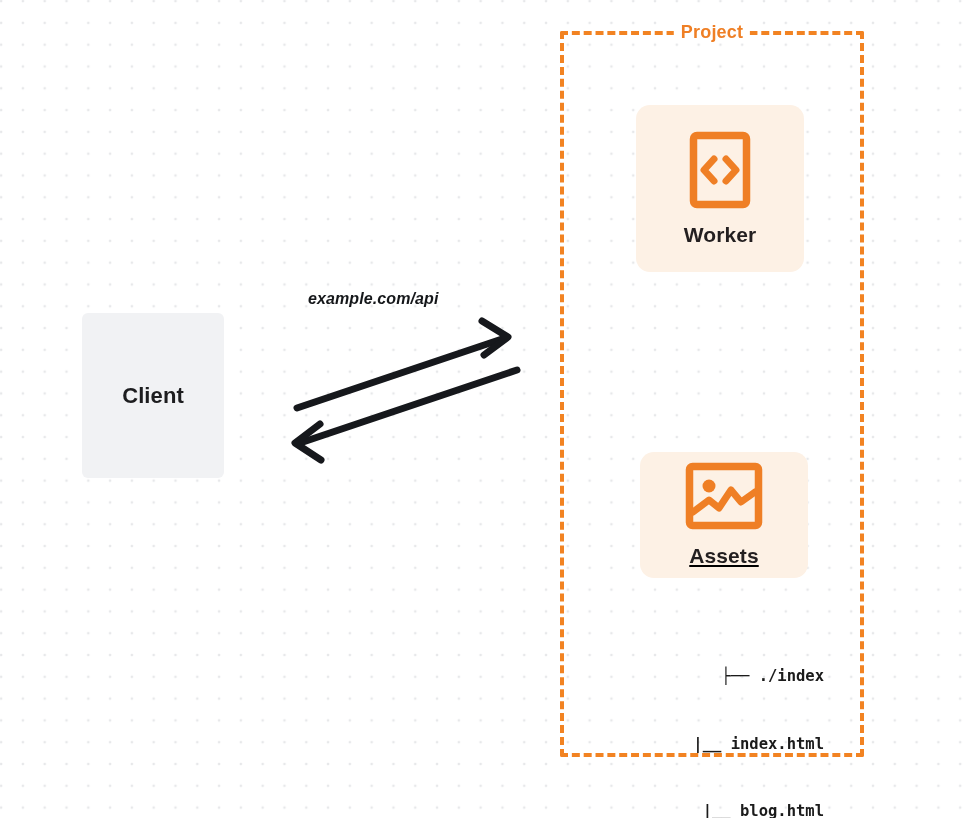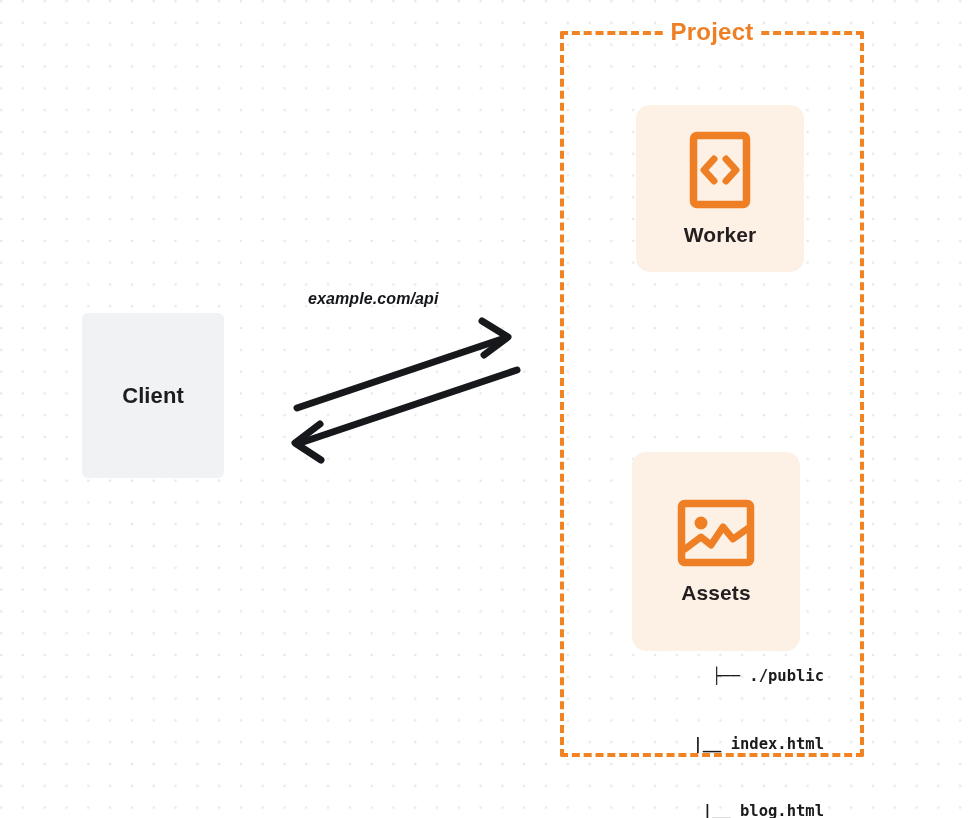--- a/index.html
+++ b/index.html
@@ -74,42 +74,42 @@
     box-sizing: border-box;
     border-radius: 2px;
   }
   #project-label {
     position: absolute;
     left: 50%;
     top: -14px;
     transform: translateX(-50%);
     background: #ffffff;
     padding: 0 7px;
-    font-size: 24px;
+    font-size: 18px;
     font-weight: bold;
     color: #ef7f25;
     letter-spacing: .2px;
     white-space: nowrap;
     line-height: 22px;
   }
 
   
   .service-card {
     position: absolute;
     width: 168px;
     height: 167px;
     background: #fdf1e5;
     border-radius: 14px;
     display: flex;
     flex-direction: column;
     align-items: center;
     justify-content: center;
   }
   #worker-card { left: 72px; top: 70px; }
-  #assets-card { left: 68px; top: 417px; height: 199px; }
+  #assets-card { left: 76px; top: 417px; height: 126px; text-decoration: underline; }
 
   .service-card .card-icon {
     display: block;
     margin-bottom: 10px;
   }
   .service-card .card-title {
     font-size: 21px;
     font-weight: bold;
     color: #231f20;
     letter-spacing: .1px;
@@ -177,20 +177,20 @@
         <svg width="78" height="68" viewBox="0 0 78 68" fill="none" xmlns="http://www.w3.org/2000/svg">
           <rect x="4.5" y="4.5" width="69" height="59" rx="3" stroke="#ef7f25" stroke-width="7.5" fill="none"></rect>
           <circle cx="24" cy="24" r="6.5" fill="#ef7f25"></circle>
           <path d="M8 50 L24 38 L34 46 L46 28 L56 40 L70 30" stroke="#ef7f25" stroke-width="7" stroke-linecap="round" stroke-linejoin="round" fill="none"></path>
         </svg>
       </span>
       <span class="card-title">Assets</span>
     </div>
 
     <div id="assets-file-tree">
-      <span class="tree-row">├── ./public</span>
+      <span class="tree-row">├── ./index</span>
       <span class="tree-row">|__ index.html</span>
       <span class="tree-row">|__ blog.html</span>
       
     </div>
 
   </div>
 </div>
 
 </body></html>

